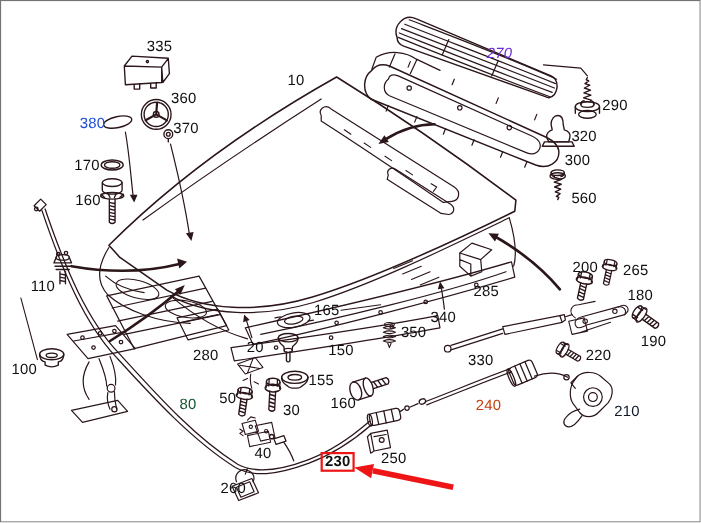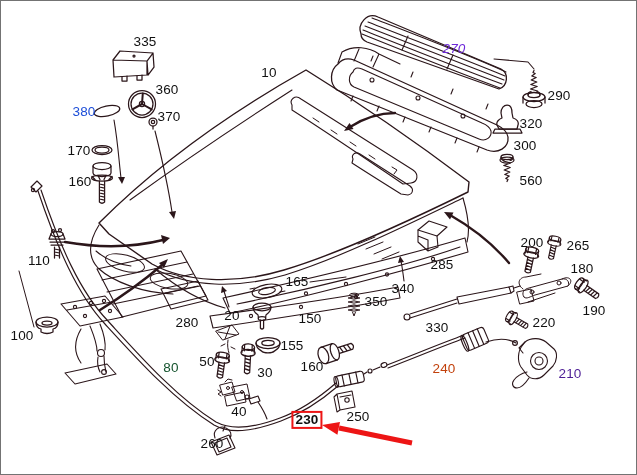--- a/index.html
+++ b/index.html
@@ -335,20 +335,20 @@
       <div class="callout" style="left: 311px; top: 366px; color: rgb(16, 16, 16);">160</div>
       <div class="callout" style="left: 375px; top: 301px; color: rgb(16, 16, 16);">350</div>
       <div class="callout" style="left: 402px; top: 288px; color: rgb(16, 16, 16);">340</div>
       <div class="callout" style="left: 441px; top: 264px; color: rgb(16, 16, 16);">285</div>
       <div class="callout" style="left: 436px; top: 327px; color: rgb(16, 16, 16);">330</div>
       <div class="callout" style="left: 531px; top: 242px; color: rgb(16, 16, 16);">200</div>
       <div class="callout" style="left: 577px; top: 245px; color: rgb(16, 16, 16);">265</div>
       <div class="callout" style="left: 581px; top: 268px; color: rgb(16, 16, 16);">180</div>
       <div class="callout" style="left: 593px; top: 310px; color: rgb(16, 16, 16);">190</div>
       <div class="callout" style="left: 543px; top: 322px; color: rgb(16, 16, 16);">220</div>
-      <div class="callout" style="left: 569px; top: 373px; color: #4c1d95;">210</div>
+      <div class="callout" style="left: 569px; top: 373px; color: #0f172a;">210</div>
       <div class="callout" style="left: 443px; top: 368px; color: #c2410c;">240</div>
       <div class="callout" style="left: 357px; top: 416px; color: rgb(16, 16, 16);">250</div>
       <div class="callout" style="left: 238px; top: 411px; color: rgb(16, 16, 16);">40</div>
       <div class="callout highlighted" style="left: 306px; top: 419px; color: rgb(16, 16, 16); border-color: rgb(237, 21, 21);">230</div>
       <div class="callout" style="left: 179px; top: 443px; color: rgb(16, 16, 16); margin-left: 32px;">260</div>
     </div>
 </div>
 
 </body></html>

